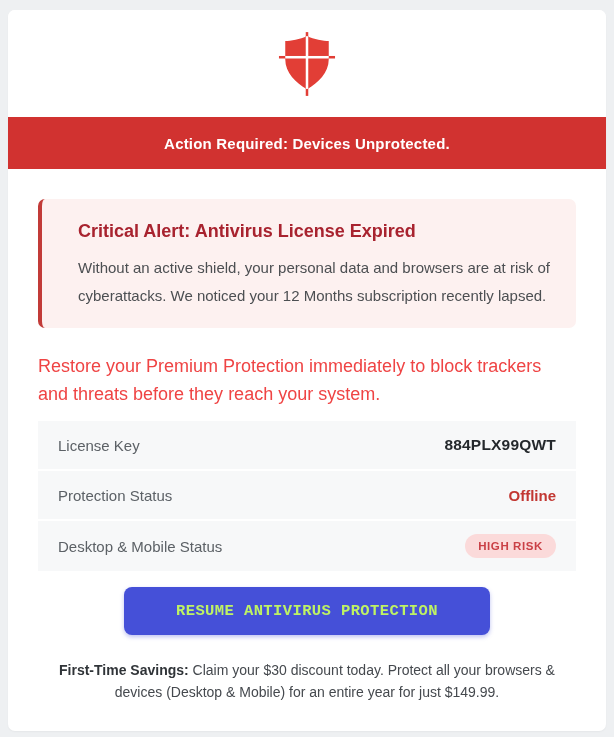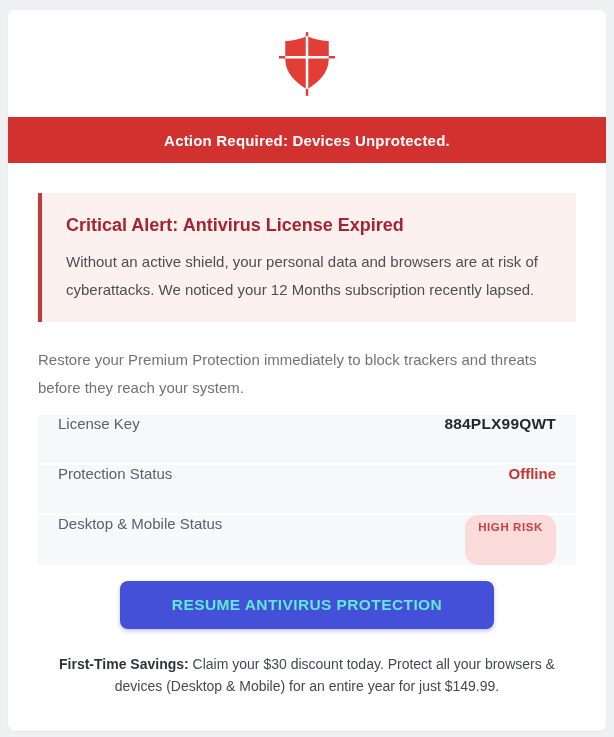--- a/index.html
+++ b/index.html
@@ -27,65 +27,67 @@
     overflow: hidden;
   }
   .logo-header {
     height: 107px;
     display: flex;
     align-items: center;
     justify-content: center;
     background: #ffffff;
   }
   .banner {
-    height: 46px;
+    height: 52px;
     background: #d13230;
     color: #ffffff;
     display: flex;
     align-items: center;
     justify-content: center;
     font-size: 15px;
     font-weight: bold;
     letter-spacing: 0.2px;
   }
   .content {
     padding: 0 30px;
   }
   .alert-box {
     margin-top: 30px;
     background: #fdf1f0;
     border-left: 4px solid #c23b38;
-    padding: 20px 24px 18px 24px;
+    padding: 20px 24px 18px 36px;
+    border-radius: 7px;
   }
   .alert-heading {
     color: #a8232f;
     font-size: 18px;
     font-weight: bold;
     line-height: 24px;
     margin-bottom: 11px;
   }
   .alert-body {
     color: #4c4f52;
     font-size: 15px;
     line-height: 28px;
   }
   .intro-text {
     margin-top: 24px;
-    color: #737373;
-    font-size: 15px;
+    color: #ef4444;
+    font-size: 18px;
     line-height: 28px;
     max-width: 530px;
   }
   .details-table {
     margin-top: 13px;
   }
   .detail-row {
     height: 50px;
     background: #f7f8f9;
     display: flex;
+    align-items: center;
     justify-content: space-between;
     padding: 0 20px;
     border-bottom: 2px solid #ffffff;
   }
   .detail-row:last-child { border-bottom: none; }
   .detail-label {
     color: #5c6166;
     font-size: 15px;
   }
   .detail-value-key {
@@ -109,23 +111,23 @@
     font-size: 15px;
     font-weight: bold;
   }
   .cta-wrap {
     margin-top: 16px;
     text-align: center;
   }
   .cta-button {
     display: inline-block;
     background: #4550d8;
-    color: #5eead4;
+    color: #bef264;
     border: none;
-    font-family: Liberation Sans, sans-serif;
+    font-family: Liberation Mono, monospace;
     font-size: 15.5px;
     font-weight: bold;
     letter-spacing: 0.4px;
     padding: 15px 52px;
     border-radius: 8px;
     cursor: pointer;
     box-shadow: 0 2px 4px rgba(69,80,216,0.35);
   }
   .footer-note {
     margin: 24px auto 0 auto;

